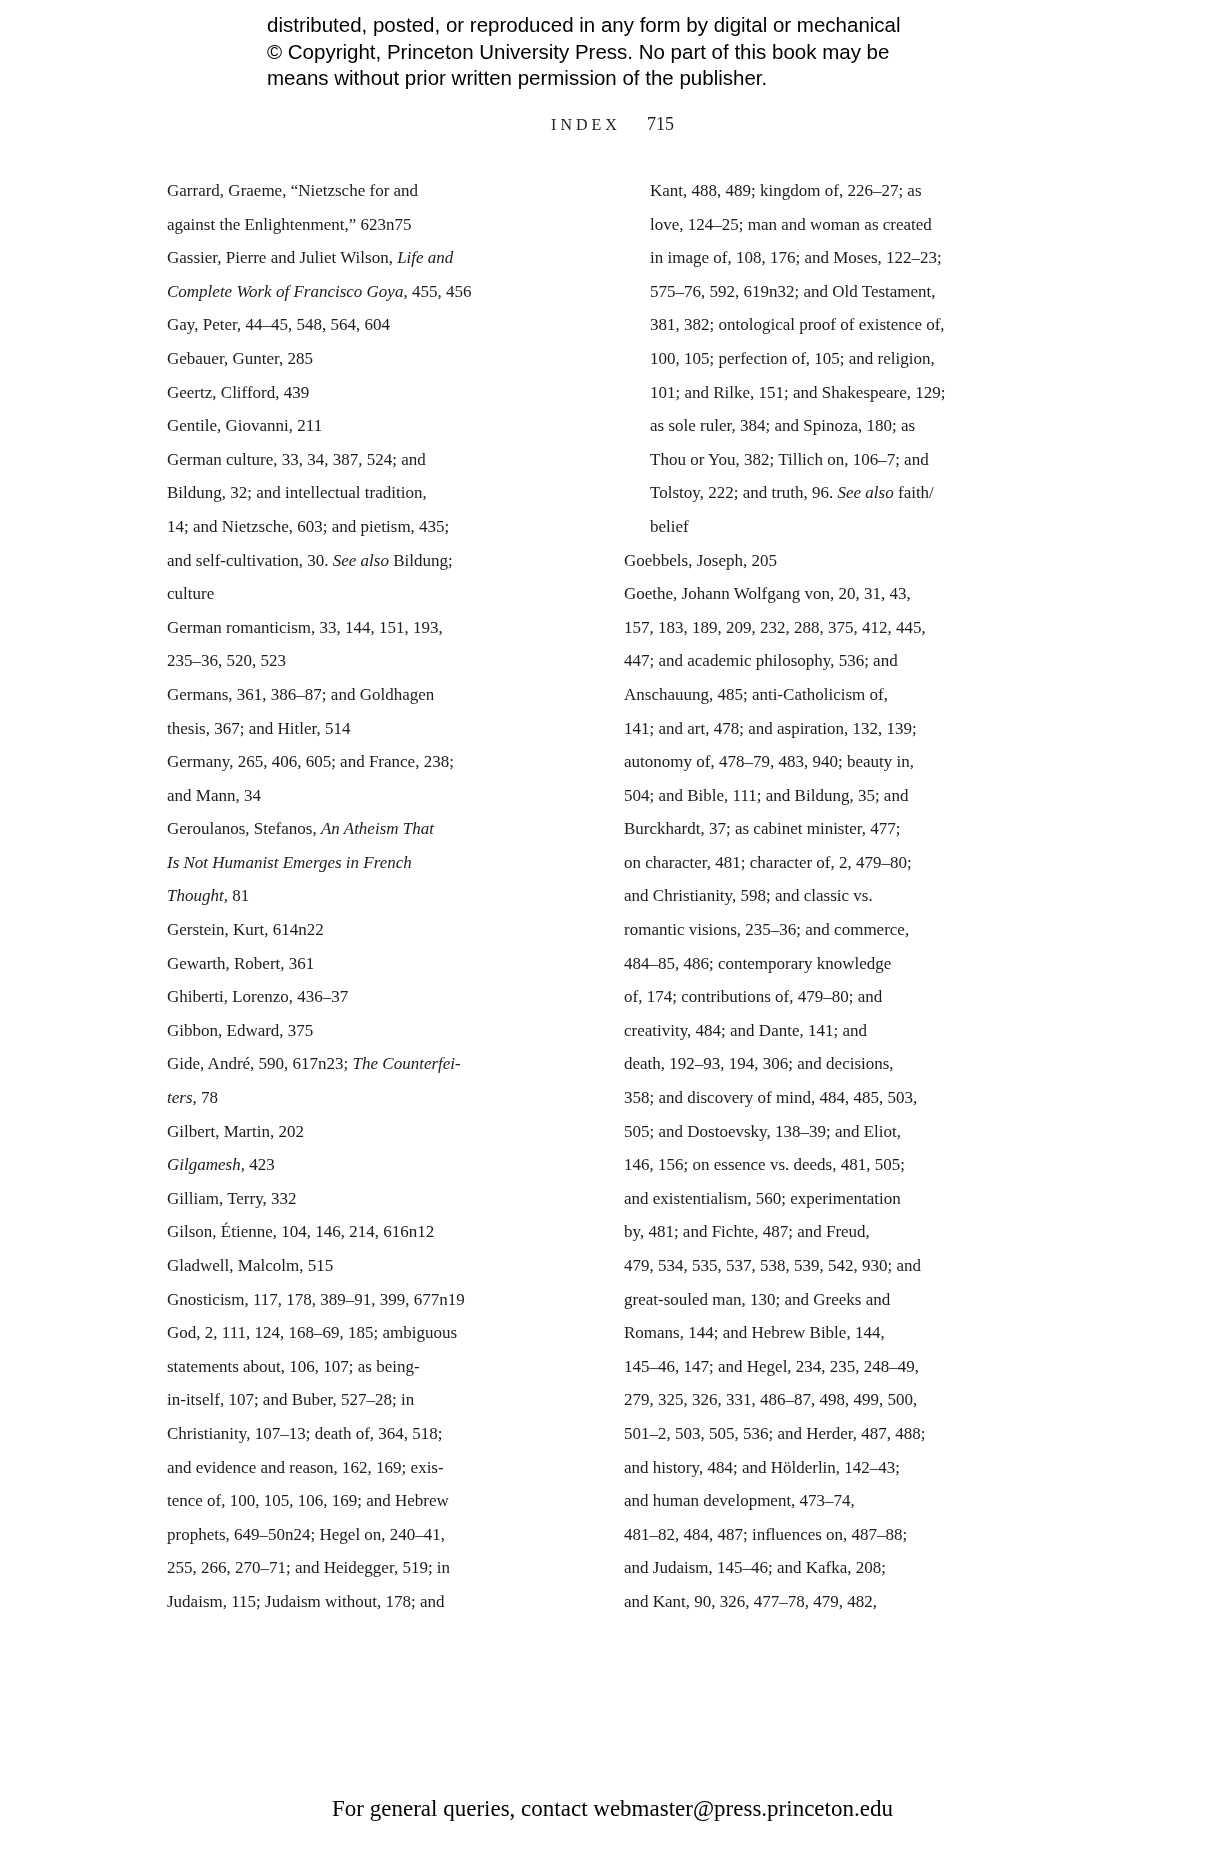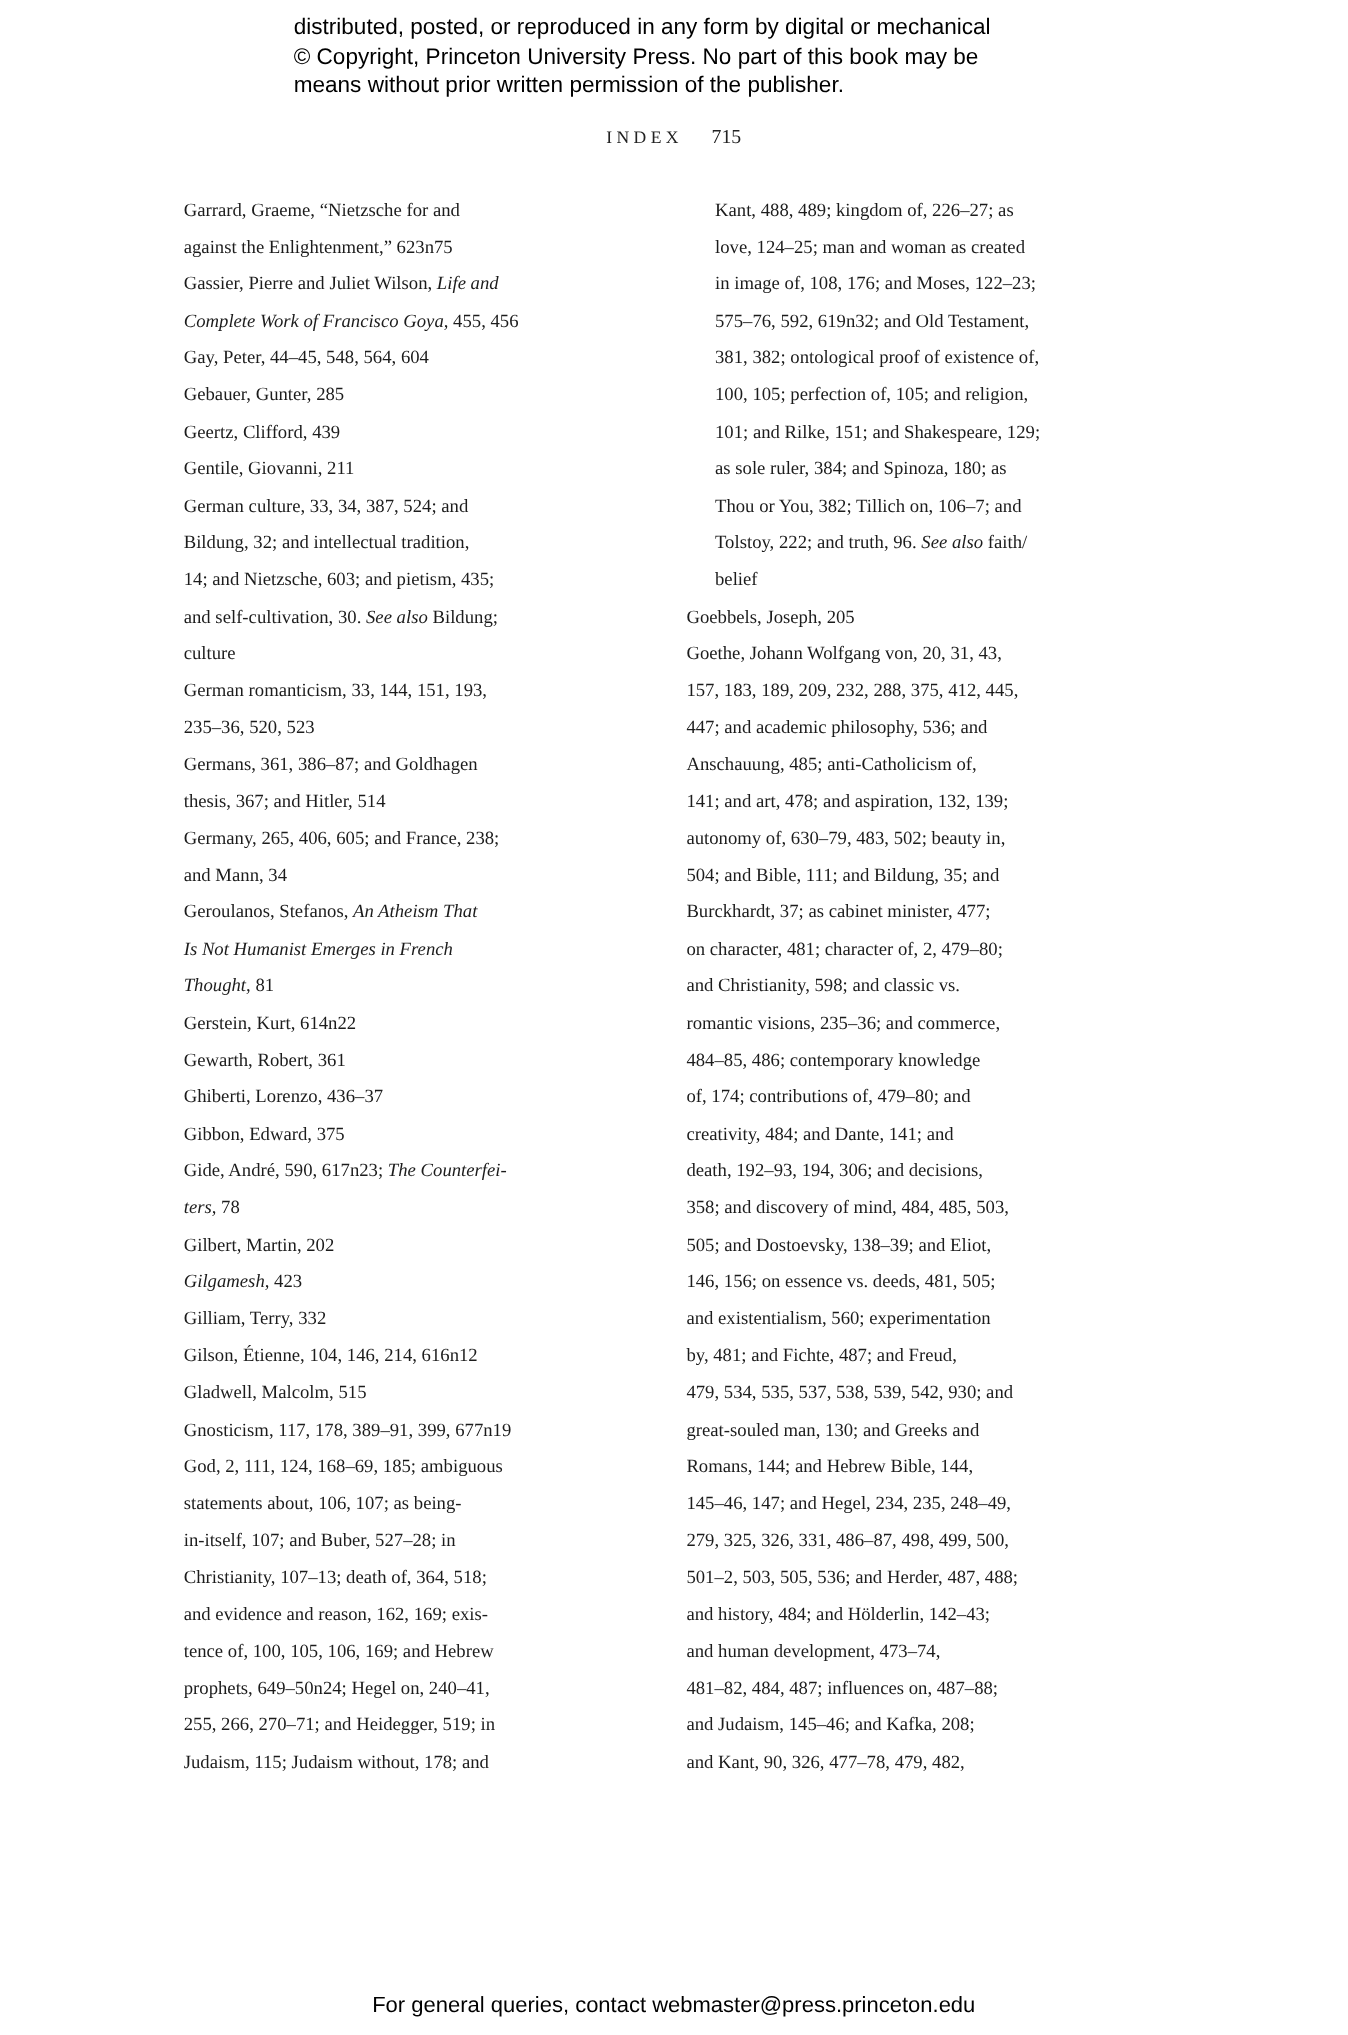--- a/index.html
+++ b/index.html
@@ -19,21 +19,21 @@
     font-family: "Liberation Serif", serif; font-size: 17px; line-height: 33.6px; color: #1c1c1c;
   }
   .col-left { left: 167px; width: 420px; }
   .col-right { left: 624px; width: 420px; }
   .entry { padding-left: 24px; text-indent: -24px; }
   .cont { padding-left: 26px; }
   .line { white-space: nowrap; }
   .it { font-style: italic; margin-top: 16px; }
   .footer {
     position: absolute; left: 0; width: 1225px; top: 1796px; text-align: center;
-    font-family: Liberation Sans, sans-serif; font-size: 20px; color: #000; margin-top: 16px;
+    font-family: Liberation Serif, serif; font-size: 23px; color: #000;
   }
 </style>
 </head>
 <body>
 
 <div class="notice">
   <div>distributed, posted, or reproduced in any form by digital or mechanical</div>
   <div>© Copyright, Princeton University Press. No part of this book may be</div>
   <div>means without prior written permission of the publisher.</div>
 </div>
@@ -150,21 +150,21 @@
   <div id="col-right-entries">
       <div class="entry">
         <div class="line"><span>Goebbels, Joseph, 205</span></div>
       </div>
       <div class="entry">
         <div class="line"><span>Goethe, Johann Wolfgang von, 20, 31, 43,</span></div>
         <div class="line"><span>157, 183, 189, 209, 232, 288, 375, 412, 445,</span></div>
         <div class="line"><span>447; and academic philosophy, 536; and</span></div>
         <div class="line"><span>Anschauung, 485; anti-Catholicism of,</span></div>
         <div class="line"><span>141; and art, 478; and aspiration, 132, 139;</span></div>
-        <div class="line"><span>autonomy of, 630–79, 483, 502; beauty in,</span></div>
+        <div class="line"><span>autonomy of, 478–79, 483, 940; beauty in,</span></div>
         <div class="line"><span>504; and Bible, 111; and Bildung, 35; and</span></div>
         <div class="line"><span>Burckhardt, 37; as cabinet minister, 477;</span></div>
         <div class="line"><span>on character, 481; character of, 2, 479–80;</span></div>
         <div class="line"><span>and Christianity, 598; and classic vs.</span></div>
         <div class="line"><span>romantic visions, 235–36; and commerce,</span></div>
         <div class="line"><span>484–85, 486; contemporary knowledge</span></div>
         <div class="line"><span>of, 174; contributions of, 479–80; and</span></div>
         <div class="line"><span>creativity, 484; and Dante, 141; and</span></div>
         <div class="line"><span>death, 192–93, 194, 306; and decisions,</span></div>
         <div class="line"><span>358; and discovery of mind, 484, 485, 503,</span></div>

